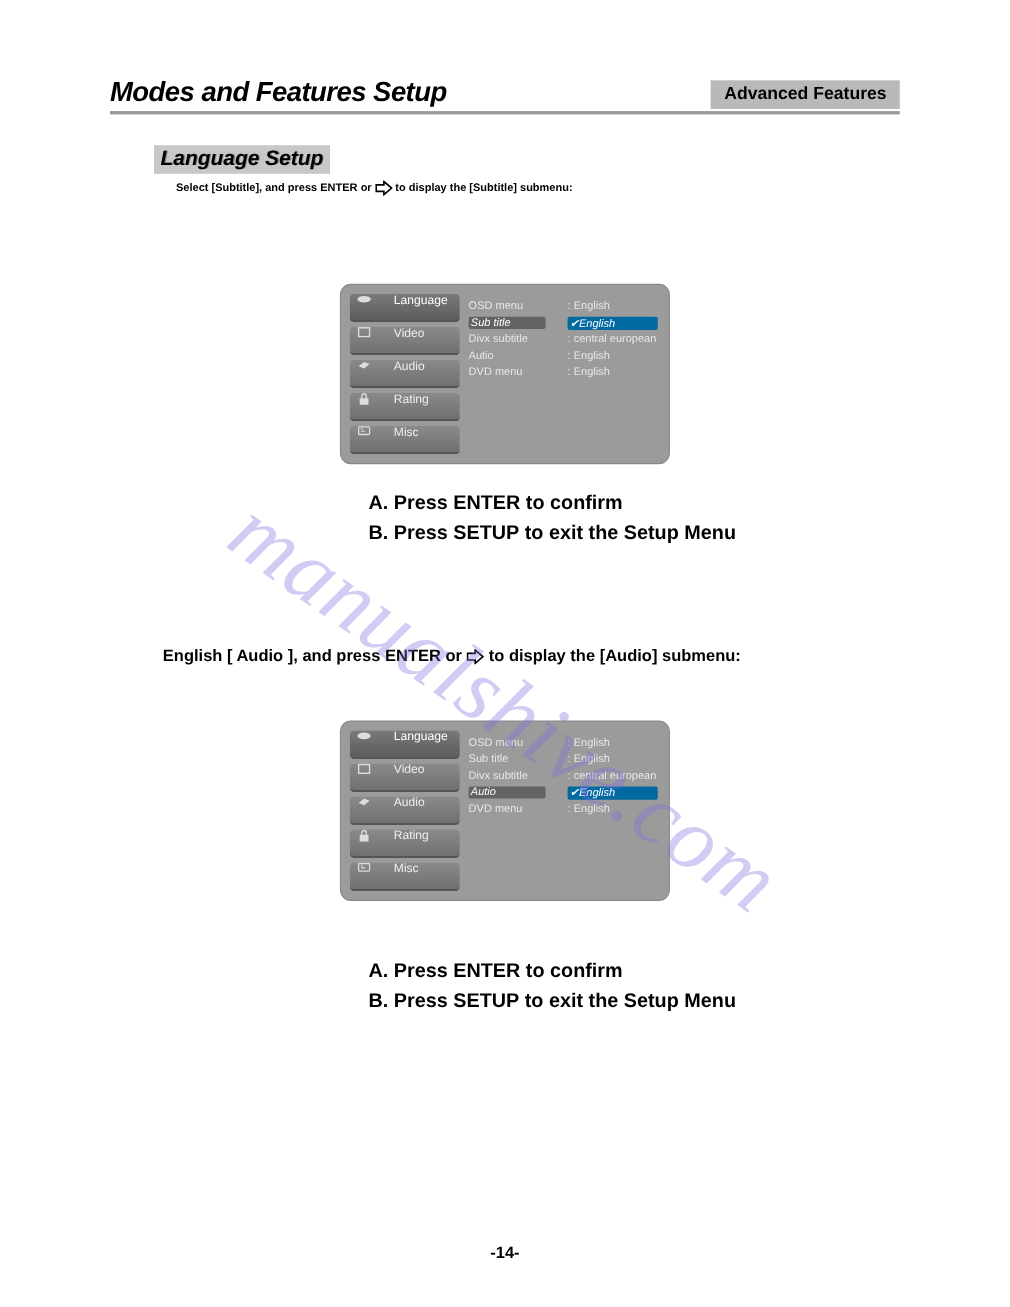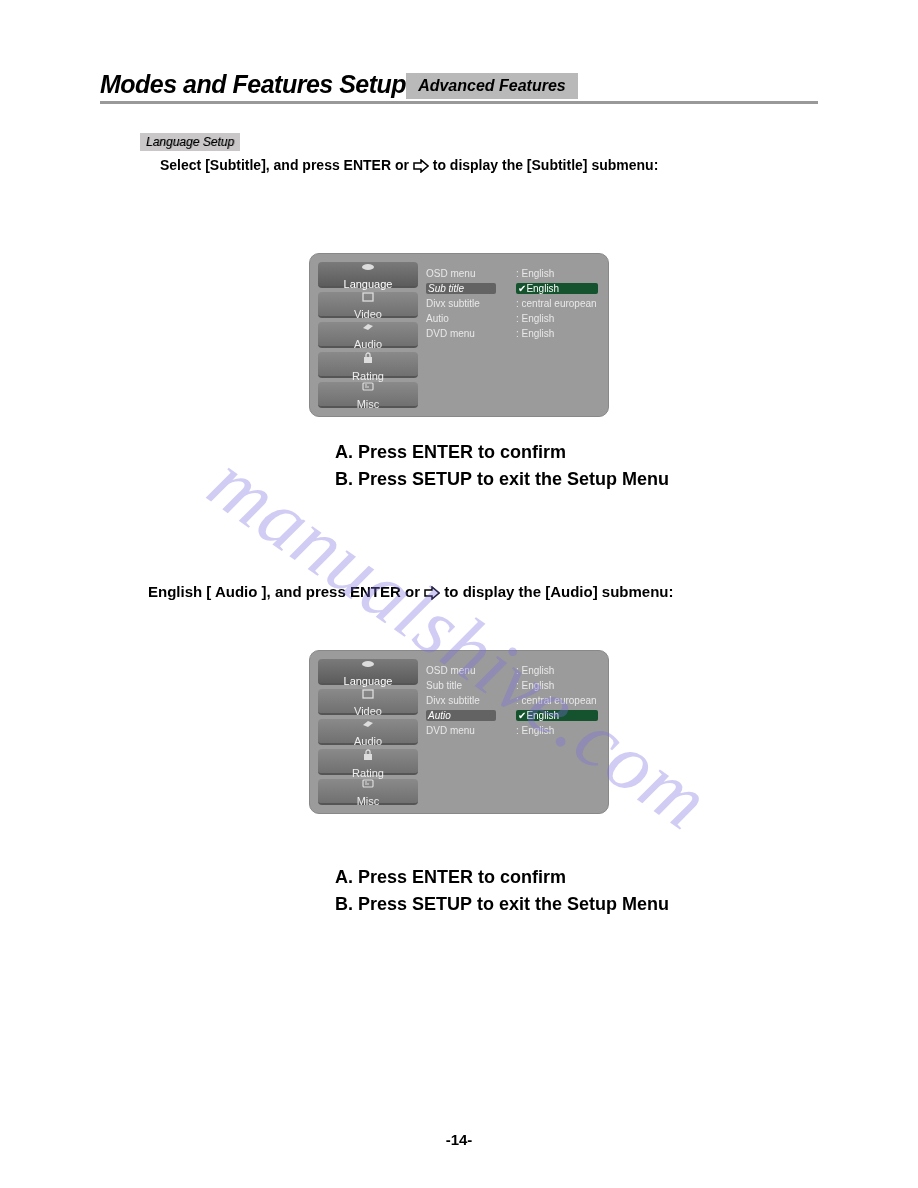--- a/index.html
+++ b/index.html
@@ -7,57 +7,56 @@
     width: 918px;
     height: 1188px;
     background: #fff;
     font-family: Arial, Helvetica, sans-serif;
     position: relative;
     padding: 70px 100px 40px 100px;
   }
   .header-row {
     display: flex;
     align-items: flex-end;
-    justify-content: flex-start;
+    justify-content: space-between;
     margin-bottom: 2px;
   }
   .page-title {
     font-size: 25px;
     font-weight: 900;
     font-style: italic;
     color: #000;
     letter-spacing: -0.5px;
   }
   .section-badge {
     background: #b9b9b9;
     padding: 4px 12px;
     font-size: 16px;
     font-weight: 900;
-    font-style: italic;
     color: #000;
   }
   .header-rule {
     height: 3px;
     background: #999;
     margin-bottom: 28px;
   }
   .subheading {
     display: inline-block;
     background: #c9c7c7;
-    font-size: 12px;
-    font-weight: 400;
+    font-size: 19px;
+    font-weight: 700;
     font-style: italic;
     padding: 2px 6px;
     margin-left: 40px;
     margin-bottom: 6px;
     text-shadow: 1px 0 0 #888;
   }
   .instr {
     margin-left: 60px;
-    font-size: 14px;
+    font-size: 10px;
     font-weight: 700;
     color: #000;
     margin-bottom: 80px;
   }
   .instr2 {
     margin-left: 48px;
     font-size: 15px;
     font-weight: 700;
     margin-top: 90px;
     margin-bottom: 50px;
@@ -79,30 +78,28 @@
     gap: 6px;
   }
   .osd-left {
     width: 100px;
     display: flex;
     flex-direction: column;
     gap: 4px;
   }
   .osd-tab {
     display: flex;
-    align-items: center;
-    gap: 4px;
+    gap: 20px;
     height: 26px;
     border-radius: 4px;
     padding: 0 6px;
     font-size: 11px;
     color: #eee;
     background: linear-gradient(#8a8a8a,#707070);
     border-bottom: 2px solid #555;
-    flex-direction: column;
   }
   .osd-tab.active {
     background: linear-gradient(#7a7a7a,#5c5c5c);
     color: #fff;
   }
   .osd-tab .ticon { width: 14px; text-align: center; }
   .osd-right {
     flex: 1;
     font-size: 10px;
     color: #e8e8e8;
@@ -110,21 +107,21 @@
   }
   .osd-row {
     display: flex;
     align-items: center;
     height: 15px;
     gap: 20px;
   }
   .osd-lbl { width: 70px; white-space: nowrap; }
   .osd-val { flex: 1; white-space: nowrap; }
   .osd-row.sel .osd-lbl { background: #636363; color: #fff; border-radius: 2px; padding: 0 2px; font-style: italic; }
-  .osd-row.sel .osd-val { background: #14532d; color: #fff; border-radius: 2px; padding: 0 2px; }
+  .osd-row.sel .osd-val { background: #0369a1; color: #fff; border-radius: 2px; padding: 0 2px; font-style: italic; }
   
   .steps {
     margin: 22px 0 0 235px;
     font-size: 18px;
     font-weight: 700;
     line-height: 1.5;
     list-style: none;
   }
   
   .watermark {

